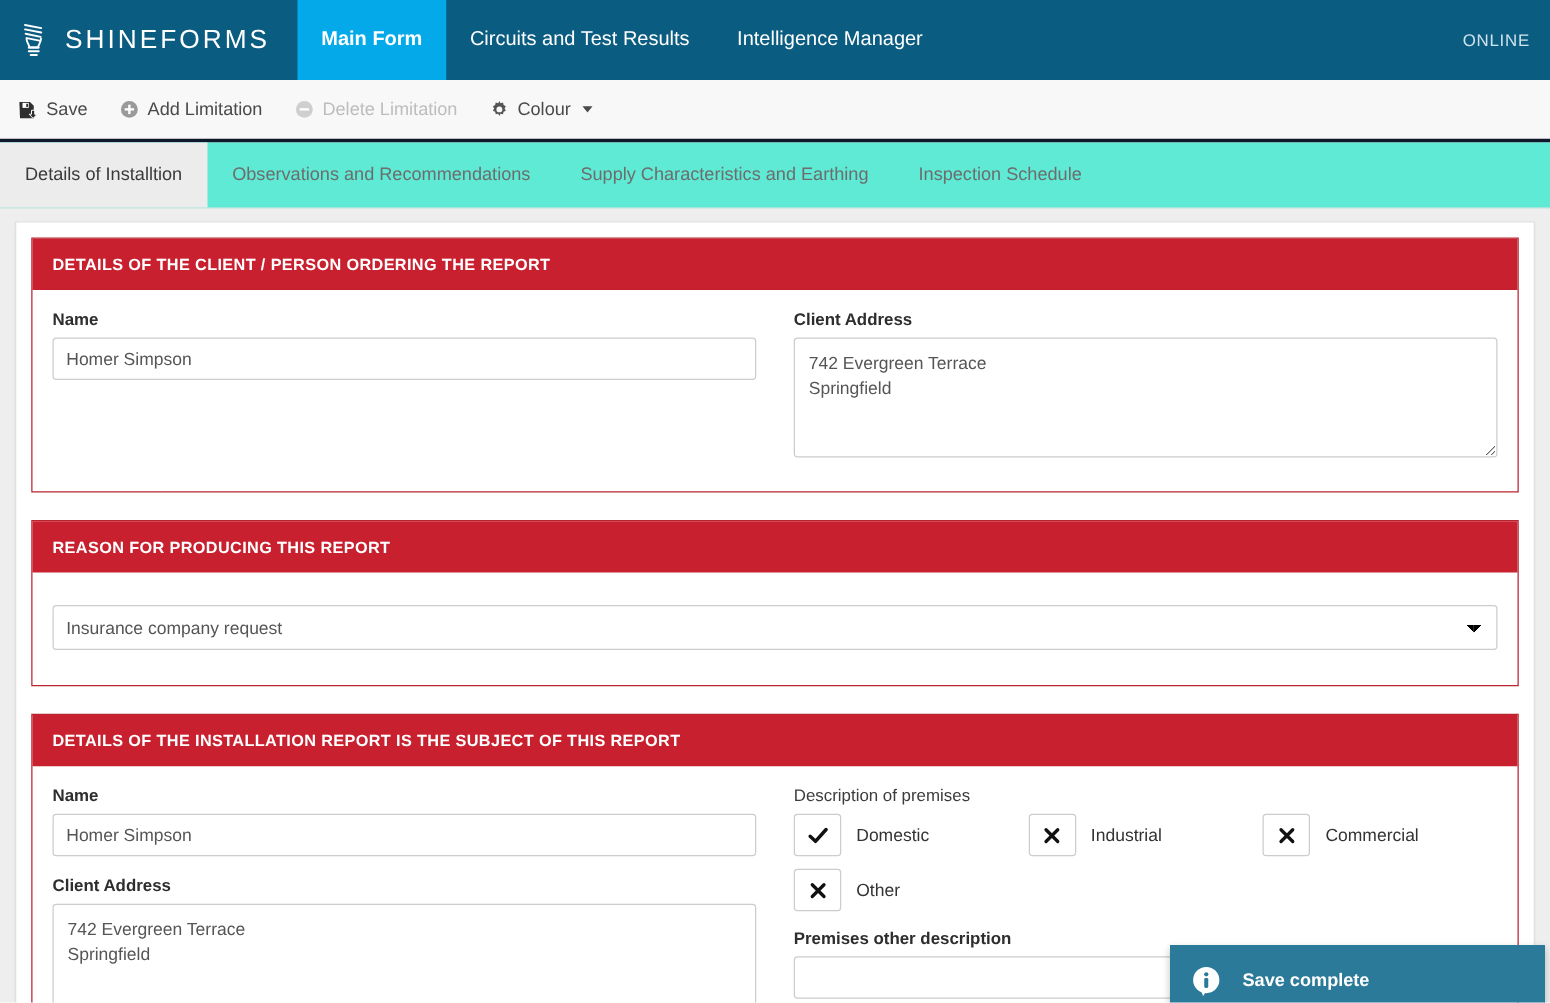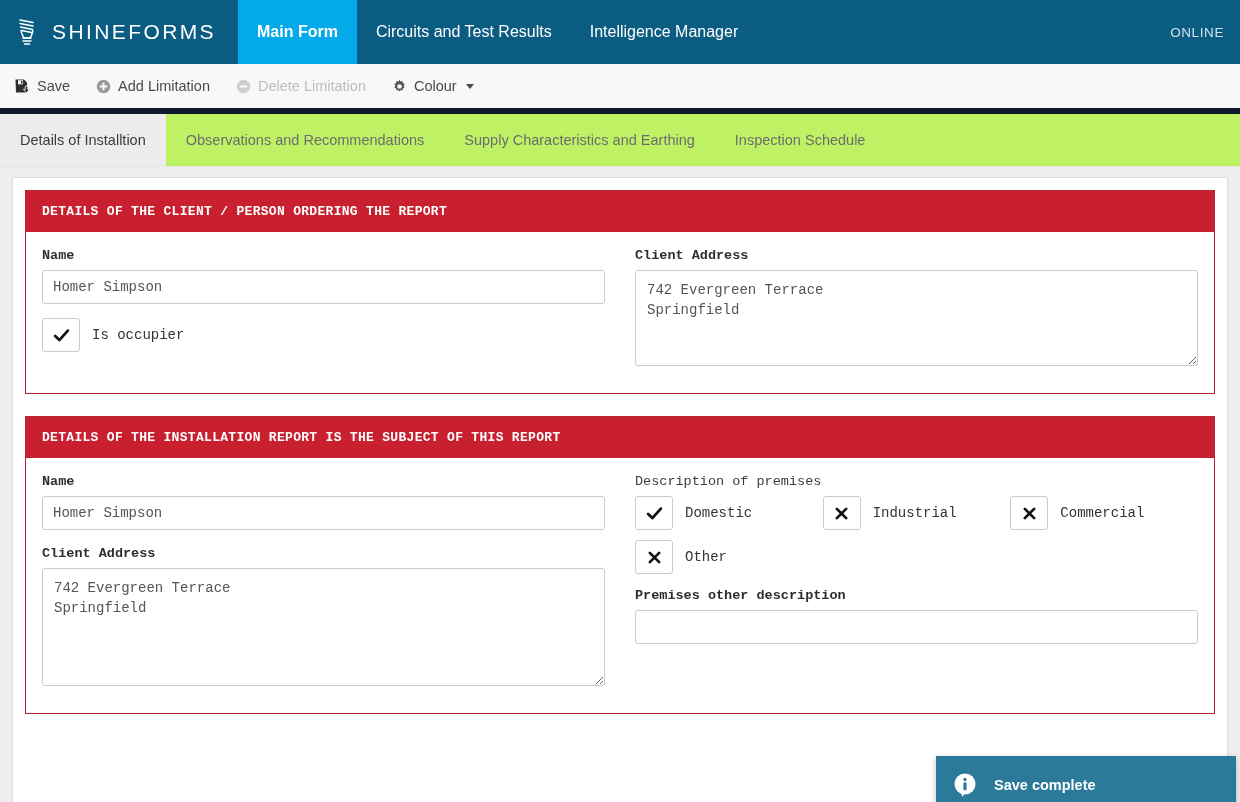--- a/index.html
+++ b/index.html
@@ -46,21 +46,21 @@
     padding: 0 16px;
     color: #cfe3ec;
     font-size: 13.5px;
     letter-spacing: 0.6px;
   }
 
   
   .toolbar {
     height: 50px;
     background: #f8f8f8;
-    border-bottom: 6px solid #0f172a;
+    border-bottom: 3px solid #0f172a;
     display: flex; align-items: center;
     padding-left: 14px;
     gap: 26px;
   }
   .tool-btn {
     display: flex; align-items: center; gap: 7px;
     font-size: 14.5px;
     color: #4a4a4a;
     cursor: pointer;
     background: none; border: none;
@@ -72,21 +72,21 @@
     width: 0; height: 0;
     border-left: 4.5px solid transparent;
     border-right: 4.5px solid transparent;
     border-top: 5px solid currentColor;
     margin-left: 2px;
   }
 
   
   .tabs {
     height: 53px;
-    background: #bef264;
+    background: #5eead4;
     border-bottom: 1px solid #e3e3e3;
     display: flex; align-items: stretch;
   }
   .tab {
     display: flex; align-items: center;
     padding: 0 20px;
     font-size: 14.5px;
     color: #6d6d6d;
     cursor: pointer;
     white-space: nowrap;
@@ -110,21 +110,20 @@
     padding: 12px 12px 0 12px;
     height: 100%;
     overflow: hidden;
   }
 
   
   .panel {
     border: 1px solid #b8242f;
     margin-bottom: 22px;
     background: #ffffff;
-    font-family: Liberation Mono, monospace;
   }
   .panel-head {
     background: #c8202f;
     color: #ffffff;
     font-size: 13px;
     font-weight: bold;
     letter-spacing: 0.3px;
     padding: 13px 16px;
   }
   .panel-body { padding: 16px 16px 22px 16px; }
@@ -304,40 +303,38 @@
 <div class="page">
   <div class="content-card">
 
     <section class="panel">
       <div class="panel-head">DETAILS OF THE CLIENT / PERSON ORDERING THE REPORT</div>
       <div class="panel-body">
         <div class="row">
           <div class="col">
             <label class="fld">Name</label>
             <input class="txt" type="text" value="Homer Simpson" style="">
-            <div class="chkrow" style="margin-top:14px;">
-              <div class="chkbox">
-                <span>
-                  <svg width="17" height="17" viewBox="0 0 16 16">
-                    <path d="M2 8.5 L6 12.3 L14 3.4" stroke="#111111" stroke-width="2.6" fill="none" stroke-linecap="round" stroke-linejoin="round"></path>
-                  </svg>
-                </span>
-              </div>
-              <span class="chklabel">Is occupier</span>
-            </div>
           </div>
           <div class="col">
             <label class="fld">Client Address</label>
             <textarea class="txt" rows="4" style="height: 96px;">742 Evergreen Terrace
 Springfield</textarea>
           </div>
         </div>
       </div>
     </section>
 
+    <section class="panel">
+      <div class="panel-head">REASON FOR PRODUCING THIS REPORT</div>
+      <div class="panel-body" style="padding-top:26px;padding-bottom:28px;">
+        <select class="sel">
+          <option>Insurance company request</option>
+        </select>
+      </div>
+    </section>
 
     <section class="panel">
       <div class="panel-head">DETAILS OF THE INSTALLATION REPORT IS THE SUBJECT OF THIS REPORT</div>
       <div class="panel-body">
         <div class="row">
           <div class="col">
             <label class="fld">Name</label>
             <input class="txt" type="text" value="Homer Simpson" style="">
             <label class="fld" style="margin-top:16px;">Client Address</label>
             <textarea class="txt" rows="5" style="height: 118px;">742 Evergreen Terrace

